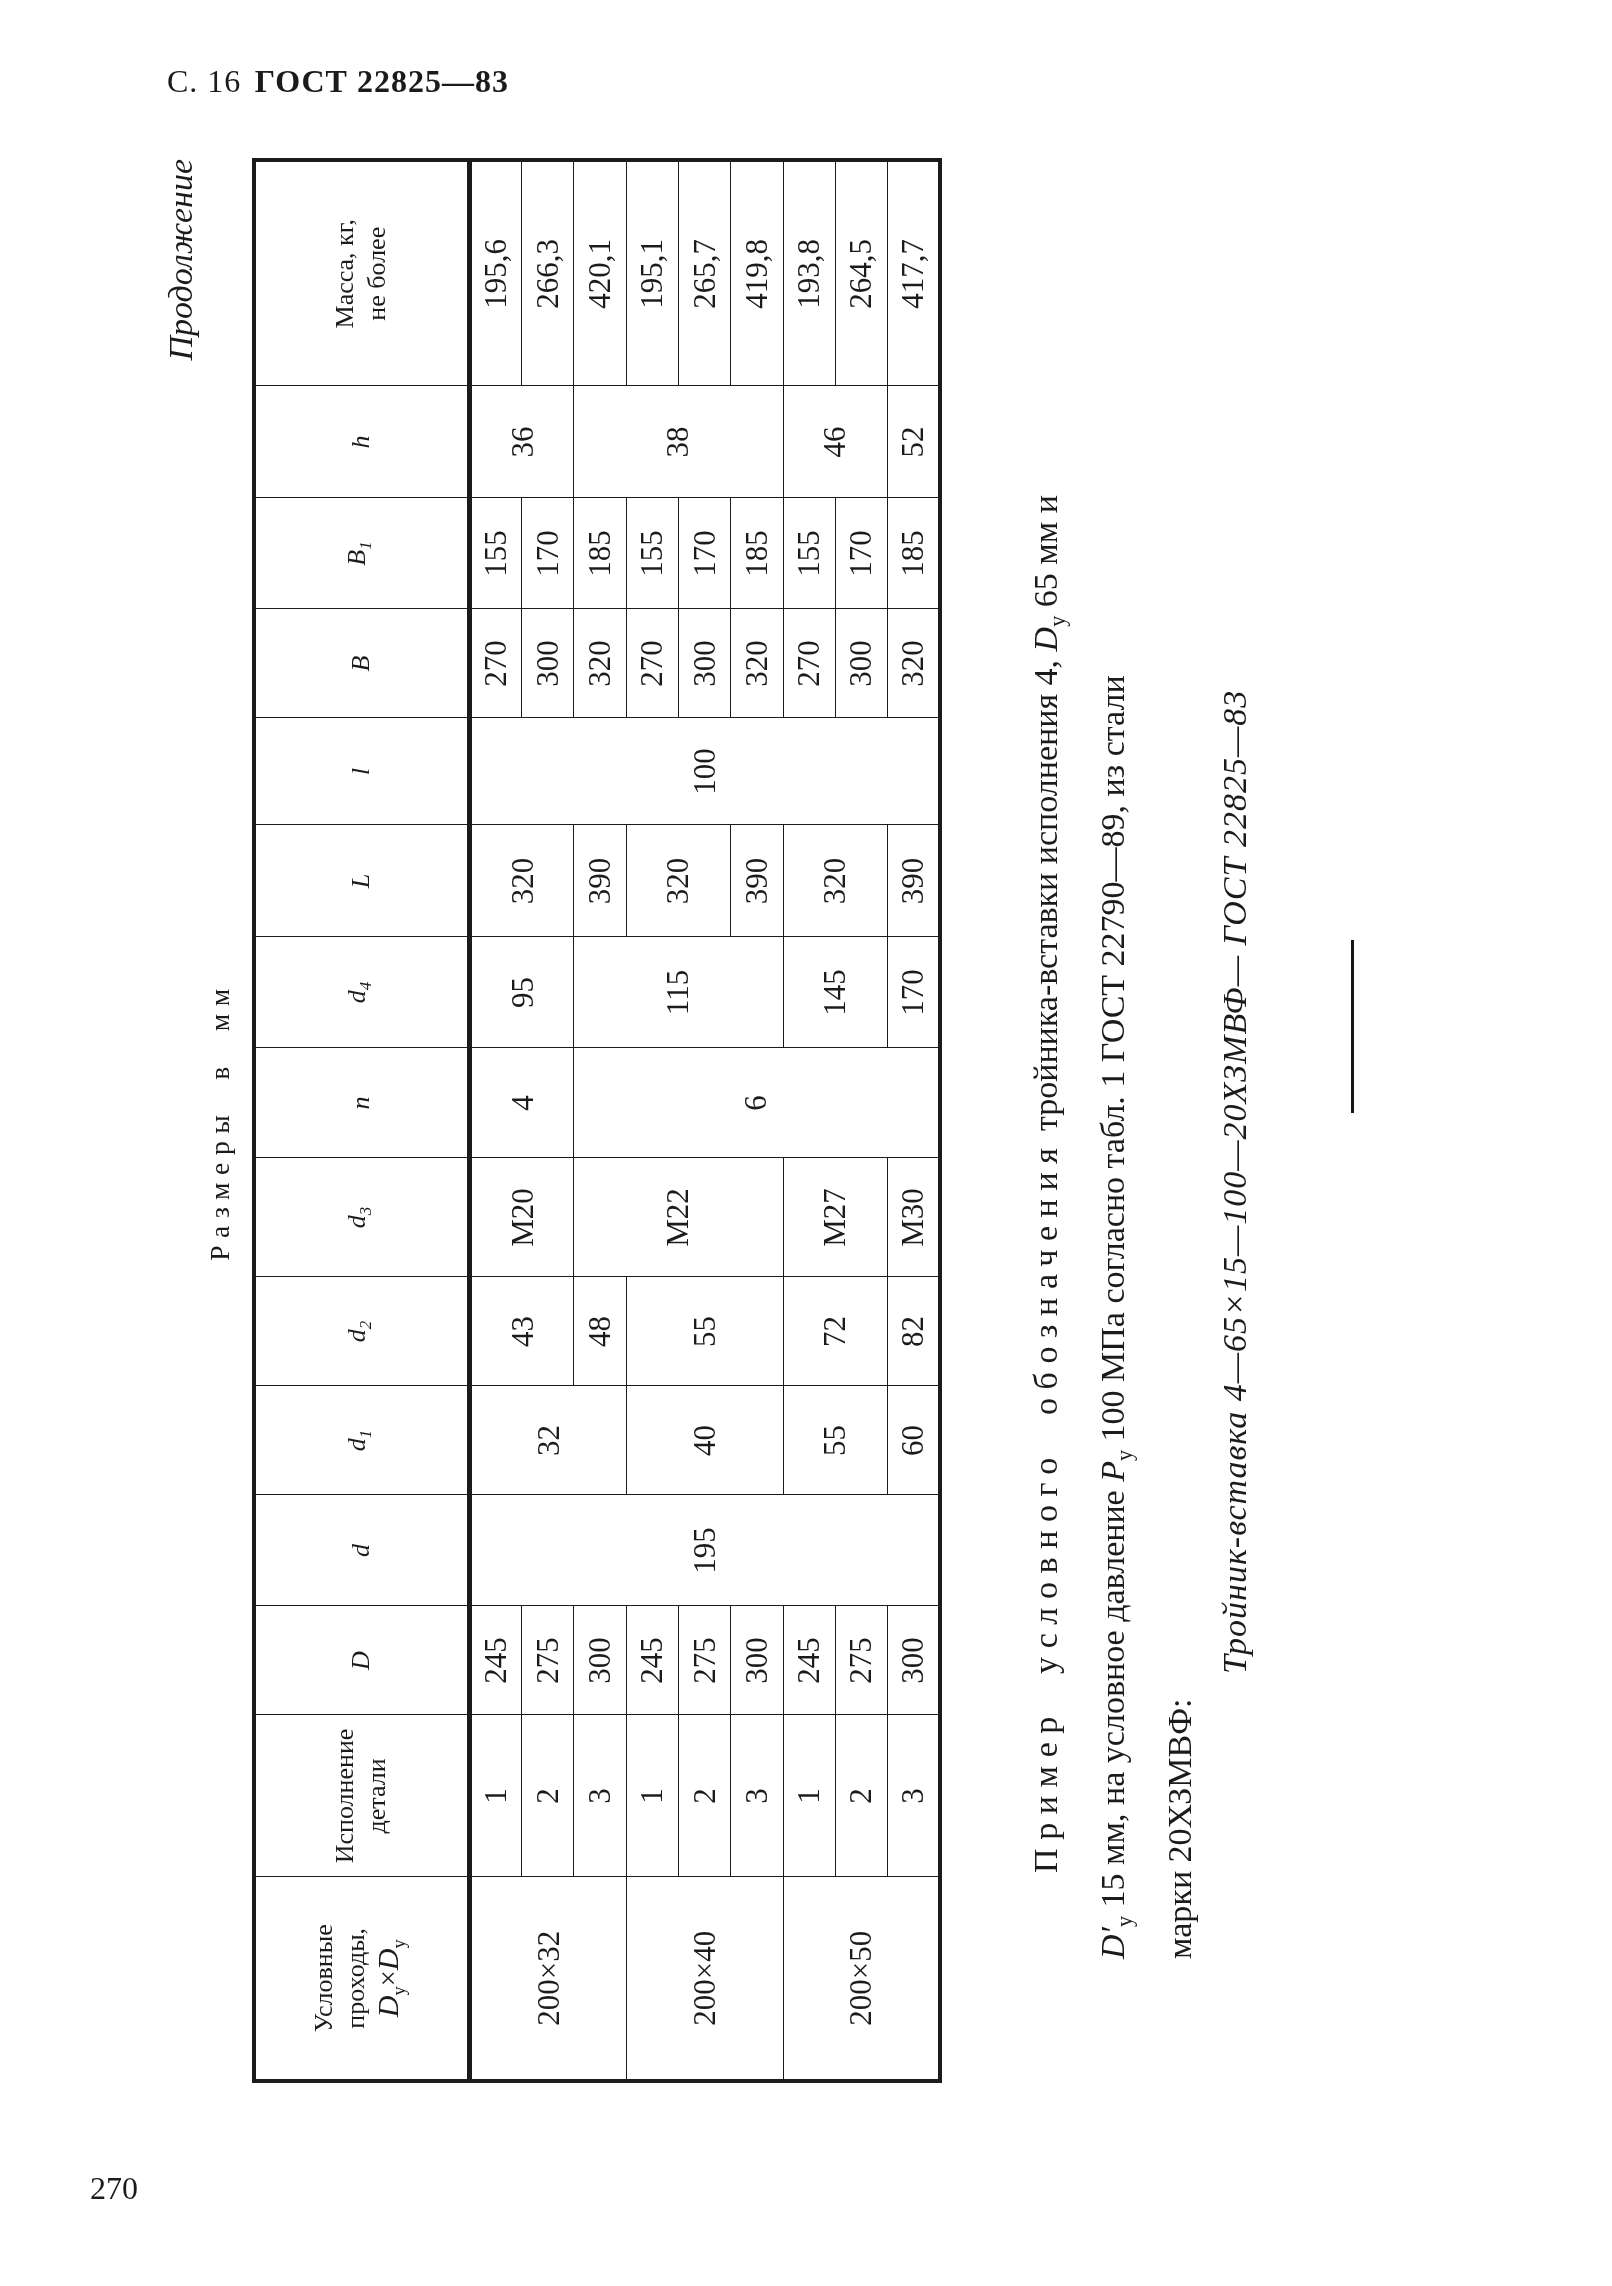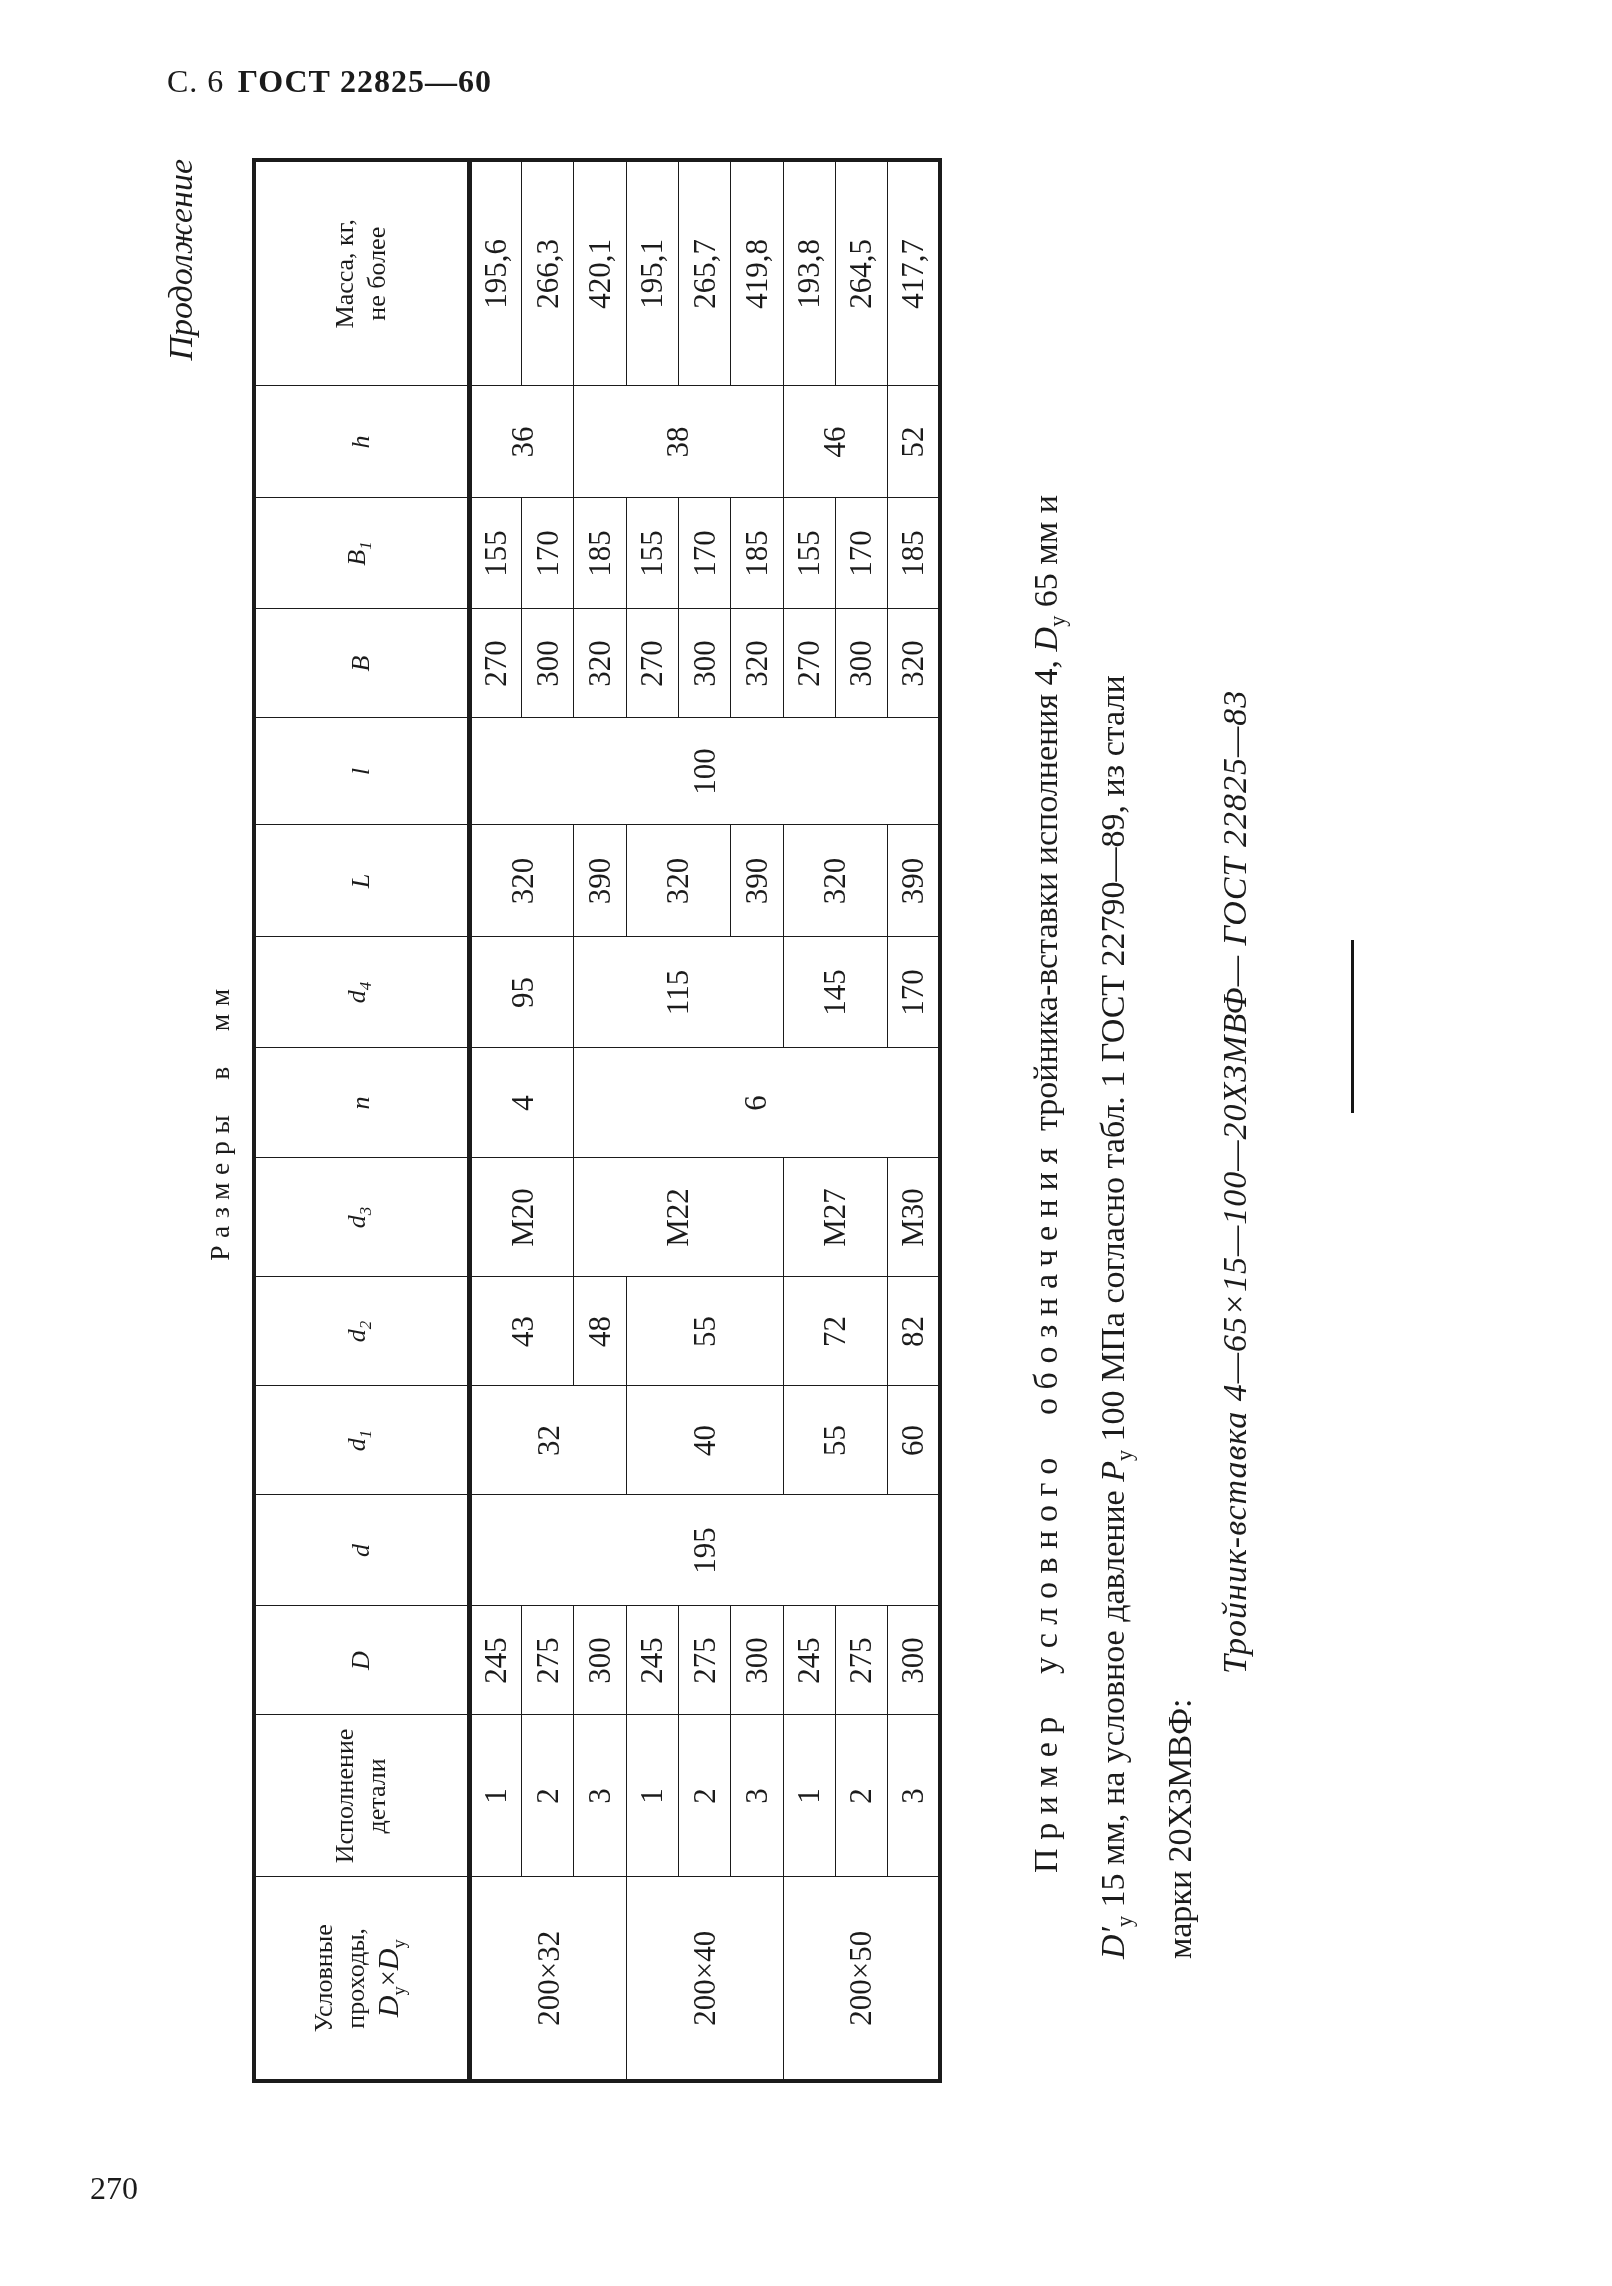--- a/index.html
+++ b/index.html
@@ -49,21 +49,21 @@
   .example sub{font-size:65%;}
   .short-rule{position:absolute;left:1008px;top:1189px;width:173px;height:0;
     border-top:3.8px solid #161616;}
 </style>
 </head>
 <body>
 
 <div class="sheet">
 
   <div class="page-header">
-    <span>С. 6</span><span class="gost">ГОСТ 22825—60</span>
+    <span>С. 16</span><span class="gost">ГОСТ 22825—83</span>
   </div>
 
   <div class="rotated">
 
     <div class="continuation">Продолжение</div>
     <div class="razmery">Размеры в мм</div>
 
     <table class="gost-table">
       <colgroup>
         <col style="width:204px">

